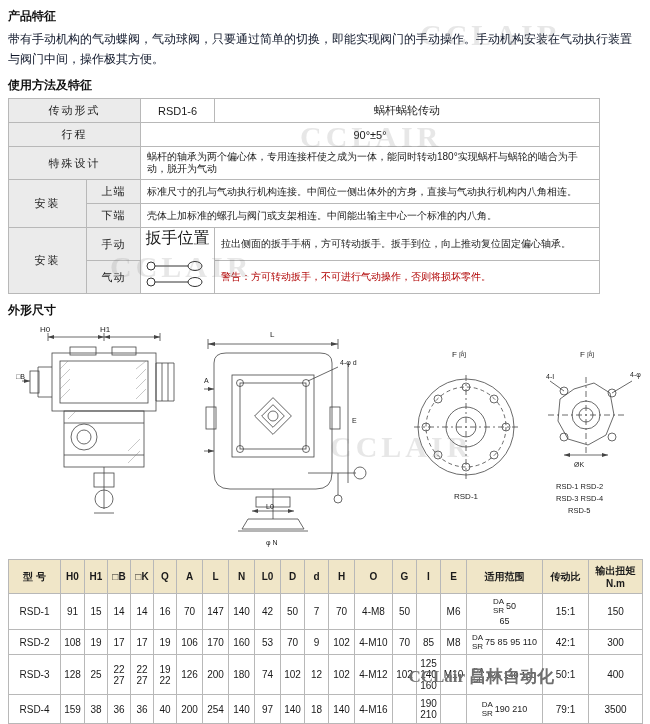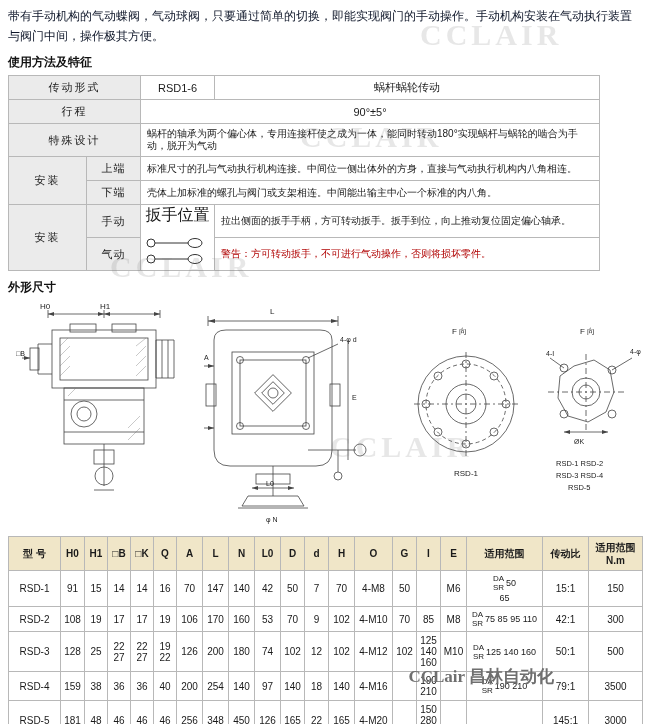--- a/index.html
+++ b/index.html
@@ -118,20 +118,21 @@
     font-weight: bold;
     color: #6f6f6f;
     font-family: "Liberation Serif", serif;
   }
 </style>
 </head>
 <body>
 
 <div class="page">
 
+  <h2 class="section">产品特征</h2>
   <div class="intro">
     <p>带有手动机构的气动蝶阀，气动球阀，只要通过简单的切换，即能实现阀门的手动操作。手动机构安装在气动执行装置与阀门中间，操作极其方便。</p>
   </div>
 
   <h2 class="section">使用方法及特征</h2>
 
   <table class="spec">
     <colgroup>
       <col style="width:78px">
         <col style="width:54px">
@@ -386,21 +387,21 @@
         <th>L0</th>
         <th>D</th>
         <th>d</th>
         <th>H</th>
         <th>O</th>
         <th>G</th>
         <th>I</th>
         <th>E</th>
         <th>适用范围</th>
         <th>传动比</th>
-        <th>适用范围 N.m</th>
+        <th>输出扭矩 N.m</th>
       </tr>
     </thead>
     <tbody id="data-body">
         <tr>
           <td class=" model">RSD-1</td>
           <td>91</td>
           <td>15</td>
           <td>14</td>
           <td>14</td>
           <td>16</td>
@@ -463,21 +464,21 @@
           <td>74</td>
           <td>102</td>
           <td>12</td>
           <td>102</td>
           <td>4-M12</td>
           <td>102</td>
           <td>125  140  160</td>
           <td>M10</td>
           <td><span class="dasr">DA<br>SR</span><span style="font-size: 9px;">125  140  160</span></td>
           <td>50:1</td>
-          <td>500</td>
+          <td>400</td>
         </tr>
         <tr>
           <td class=" model">RSD-4</td>
           <td>159</td>
           <td>38</td>
           <td>36</td>
           <td>36</td>
           <td>40</td>
           <td>200</td>
           <td>254</td>

